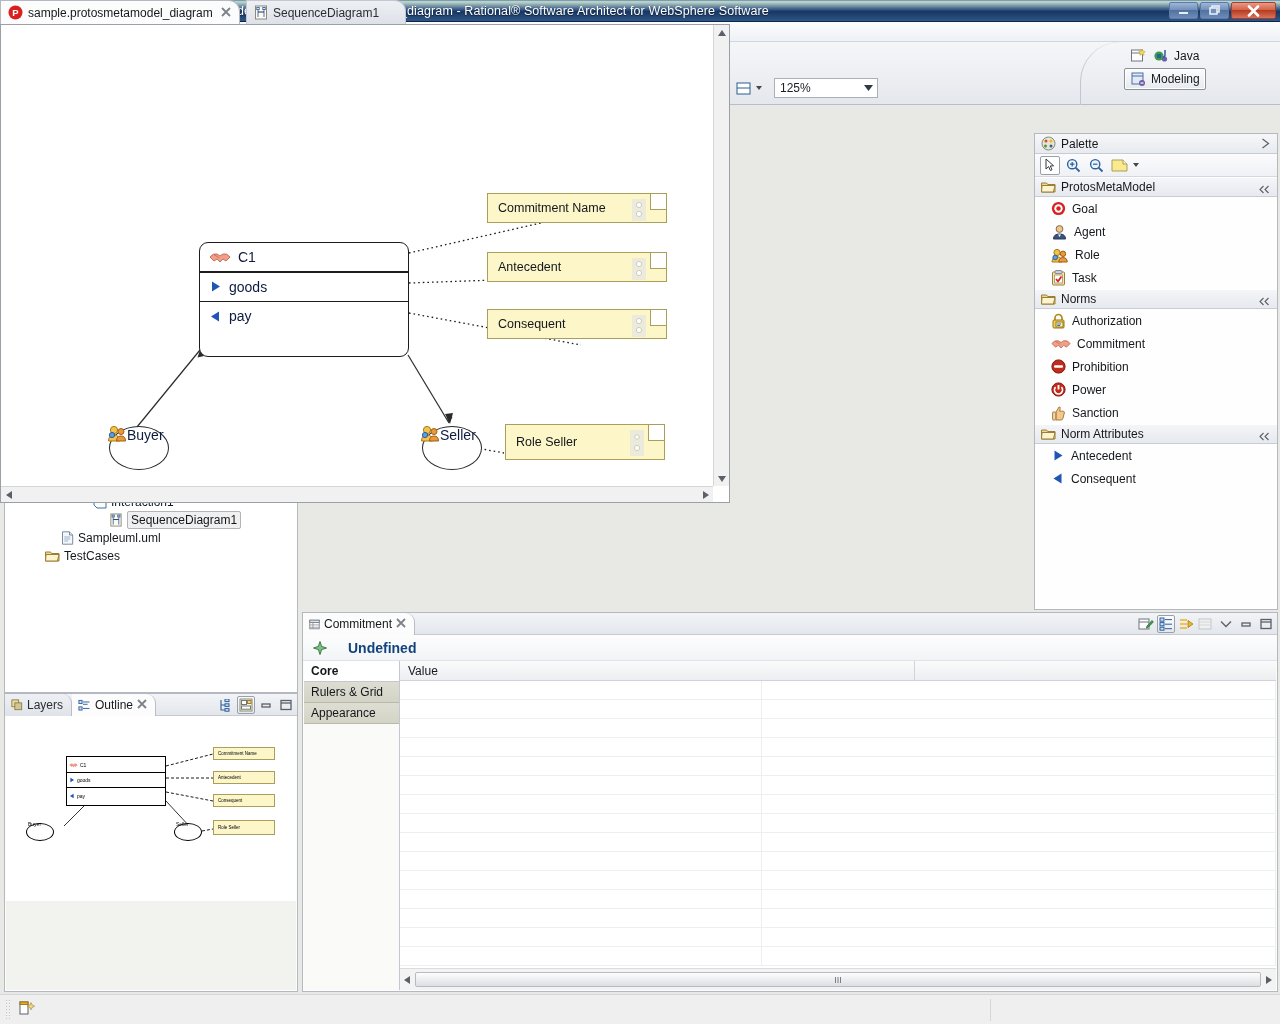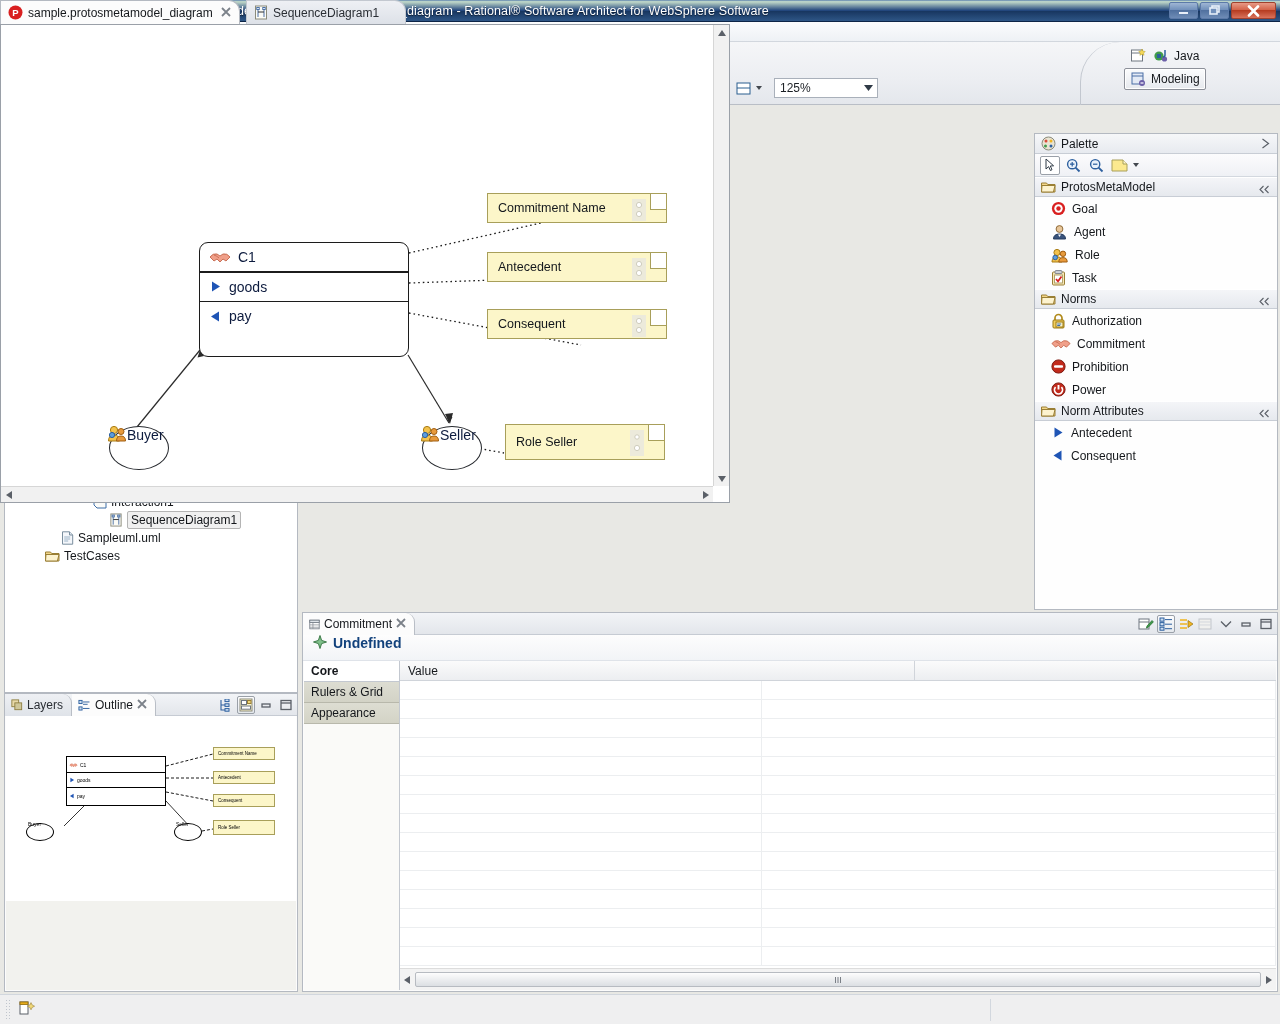--- a/index.html
+++ b/index.html
@@ -238,21 +238,21 @@
   }
   .pal-item {
     height: 23px; display: flex; align-items: center; gap: 6px; padding-left: 16px;
     font-size: 12px; color: #14171b;
   }
 
   
   #properties { left: 302px; top: 612px; width: 976px; height: 380px; }
   #propHeader {
     position: absolute; left: 0; top: 22px; width: 100%; height: 26px;
-    display: flex; align-items: flex-start; gap: 6px; padding-left: 10px;
+    display: flex; align-items: center; gap: 21px; padding-left: 10px;
     background: linear-gradient(to bottom,#fdfdfd,#f2f4f7);
     border-bottom: 1px solid #dfe3e9;
     font-size: 14px; font-weight: bold; color: #12427c;
   }
   #propTabs {
     position: absolute; left: 1px; top: 48px; width: 96px; bottom: 1px;
     background: #fafaf8; border-right: 1px solid #c3c8d0;
   }
   .ptab {
     height: 21px; display: flex; align-items: center; padding-left: 7px;
@@ -1189,20 +1189,27 @@
     <span>Prohibition</span>
   </div>
   <div class="pal-item">
     <svg width="15" height="15" viewBox="0 0 15 15">
         <circle cx="7.5" cy="7.5" r="6.6" fill="#c22a1c" stroke="#7e1a10"></circle>
         <path d="M7.5 3 v4.5" stroke="#fff" stroke-width="1.9"></path>
         <path d="M4.6 5.2 a4 4 0 1 0 5.8 0" fill="none" stroke="#fff" stroke-width="1.7"></path>
       </svg>
     <span>Power</span>
   </div>
+  <div class="pal-item">
+    <svg width="15" height="16" viewBox="0 0 15 16">
+        <path d="M5 15 V7 l3-5 q1.6-.3 1.2 1.6 L8.6 6.2 h3.6 q1.6 .4 1.1 1.8 l-1.4 5.4 q-.3 1.6-2 1.6z" fill="#f3c88e" stroke="#a87b3a"></path>
+        <rect x="1.6" y="7" width="3.2" height="8" rx=".7" fill="#ecd9b0" stroke="#a87b3a"></rect>
+      </svg>
+    <span>Sanction</span>
+  </div>
 
   <div class="pal-group">
     <svg width="15" height="13" viewBox="0 0 15 13">
         <path d="M.5 2 h5 l1.2 1.5H14V11H.5z" fill="#f2d68a" stroke="#9a7f35"></path>
         <path d="M1 4.5 h13 l-1.6 6.5H.5z" fill="#fdf3cf" stroke="#9a7f35"></path>
       </svg>
     <span>Norm Attributes</span>
     <span style="position:absolute;right:7px;top:5px">
       <svg width="11" height="9" viewBox="0 0 11 9">
           <path d="M4.5 1 L1 4.5 L4.5 8 M9.5 1 L6 4.5 L9.5 8" fill="none" stroke="#5b6068" stroke-width="1.1"></path>

